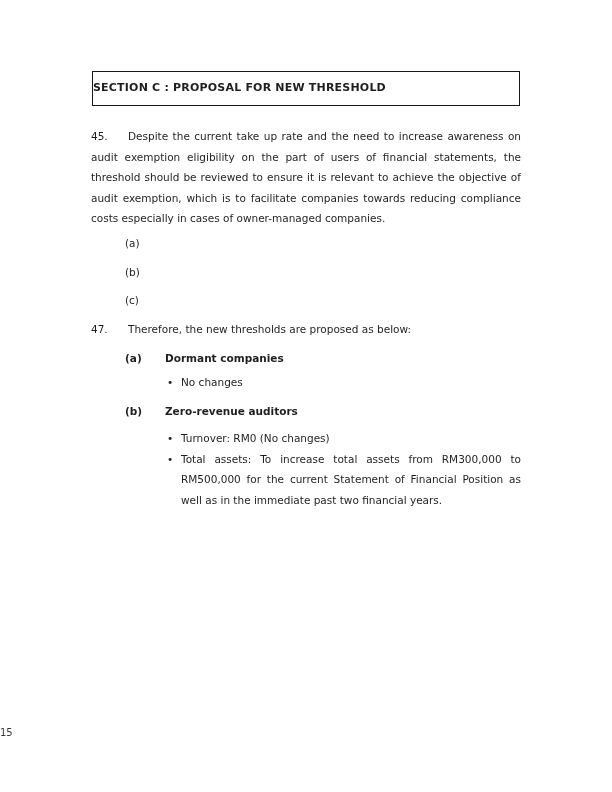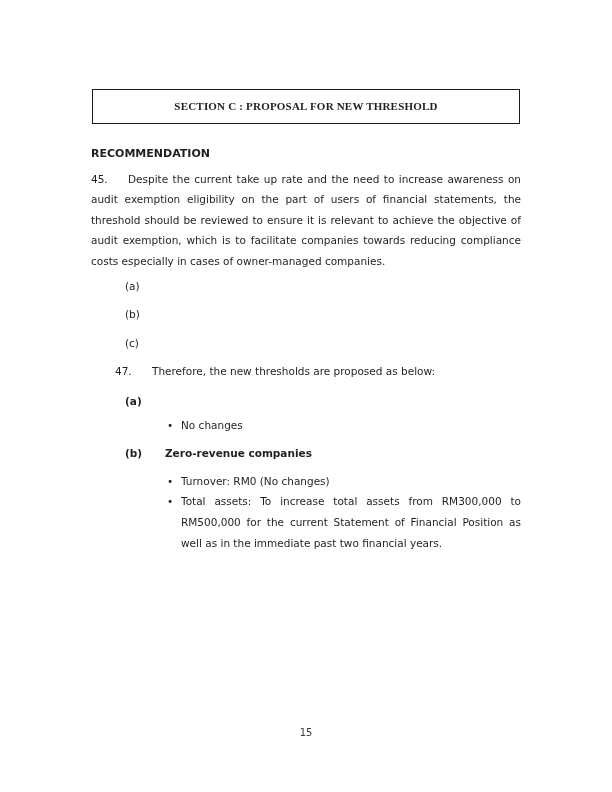--- a/index.html
+++ b/index.html
@@ -19,26 +19,25 @@
     overflow: hidden;
   }
   .content {
     position: absolute;
     left: 91px;
     top: 71px;
     width: 430px;
   }
   .section-box {
     border: 1.5px solid #1a1a1a;
-    margin: 18px 1px 20px 1px;
+    margin: 0 1px 20px 1px;
     height: 33px;
     display: flex;
     align-items: center;
-    justify-content: center;
-    font-family: Liberation Serif, serif;
+    justify-content: flex-start;
   }
   .section-box .title {
     font-weight: bold;
     font-size: 11px;
     letter-spacing: 0.2px;
     white-space: nowrap;
   }
   .heading {
     font-weight: bold;
     font-size: 11px;
@@ -48,21 +47,20 @@
     text-align: justify;
     margin: 0 0 4px 0;
   }
   .num-para .num {
     display: inline-block;
     width: 37px;
   }
   .para47 {
     margin-top: 6px;
     margin-bottom: 0;
-    margin-left: 24px;
   }
   .sub-item {
     display: flex;
     margin-left: 34px;
     margin-top: 2px;
     margin-bottom: 8px;
   }
   .sub-item:last-of-type { margin-bottom: 0; }
   .sub-label {
     flex: none;
@@ -94,36 +92,35 @@
   }
   .bullet-text {
     flex: 1;
     text-align: justify;
   }
   .footer {
     position: absolute;
     left: 0;
     top: 723px;
     width: 100%;
-    text-align: center;
+    text-align: left;
     font-size: 10px;
     color: #3a3a3a;
   }
 </style>
 </head>
 <body>
 
 <div class="page">
   <div class="content">
 
     <div class="section-box">
       <span class="title">SECTION C : PROPOSAL FOR NEW THRESHOLD</span>
     </div>
 
-    <div class="heading">RECOMMENDATION</div>
 
     <div class="num-para"><span class="num">45.</span><span>Despite the current take up rate and the need to increase awareness on audit exemption eligibility on the part of users of financial statements, the threshold should be reviewed to ensure it is relevant to achieve the objective of audit exemption, which is to facilitate companies towards reducing compliance costs especially in cases of owner-managed companies.</span></div>
 
 
     <div class="sub-item">
       <span class="sub-label">(a)</span>
     </div>
 
     <div class="sub-item">
       <span class="sub-label">(b)</span>
@@ -131,31 +128,32 @@
 
     <div class="sub-item">
       <span class="sub-label">(c)</span>
     </div>
 
     <div class="num-para para47"><span class="num">47.</span><span>Therefore, the new thresholds are proposed as below:</span></div>
 
     <div class="threshold-item item-a">
       <div class="head">
         <span class="sub-label">(a)</span>
+        <span>Dormant companies</span>
       </div>
       <div class="bullet-item">
         <span class="bullet-glyph">•</span>
         <span class="bullet-text">No changes</span>
       </div>
     </div>
 
     <div class="threshold-item item-b">
       <div class="head">
         <span class="sub-label">(b)</span>
-        <span>Zero-revenue companies</span>
+        <span>Zero-revenue auditors</span>
       </div>
       <div class="bullet-item">
         <span class="bullet-glyph">•</span>
         <span class="bullet-text">Turnover: RM0 (No changes)</span>
       </div>
       <div class="bullet-item">
         <span class="bullet-glyph">•</span>
         <span class="bullet-text">Total assets: To increase total assets from RM300,000 to RM500,000 for the current Statement of Financial Position as well as in the immediate past two financial years.</span>
       </div>
     </div>

